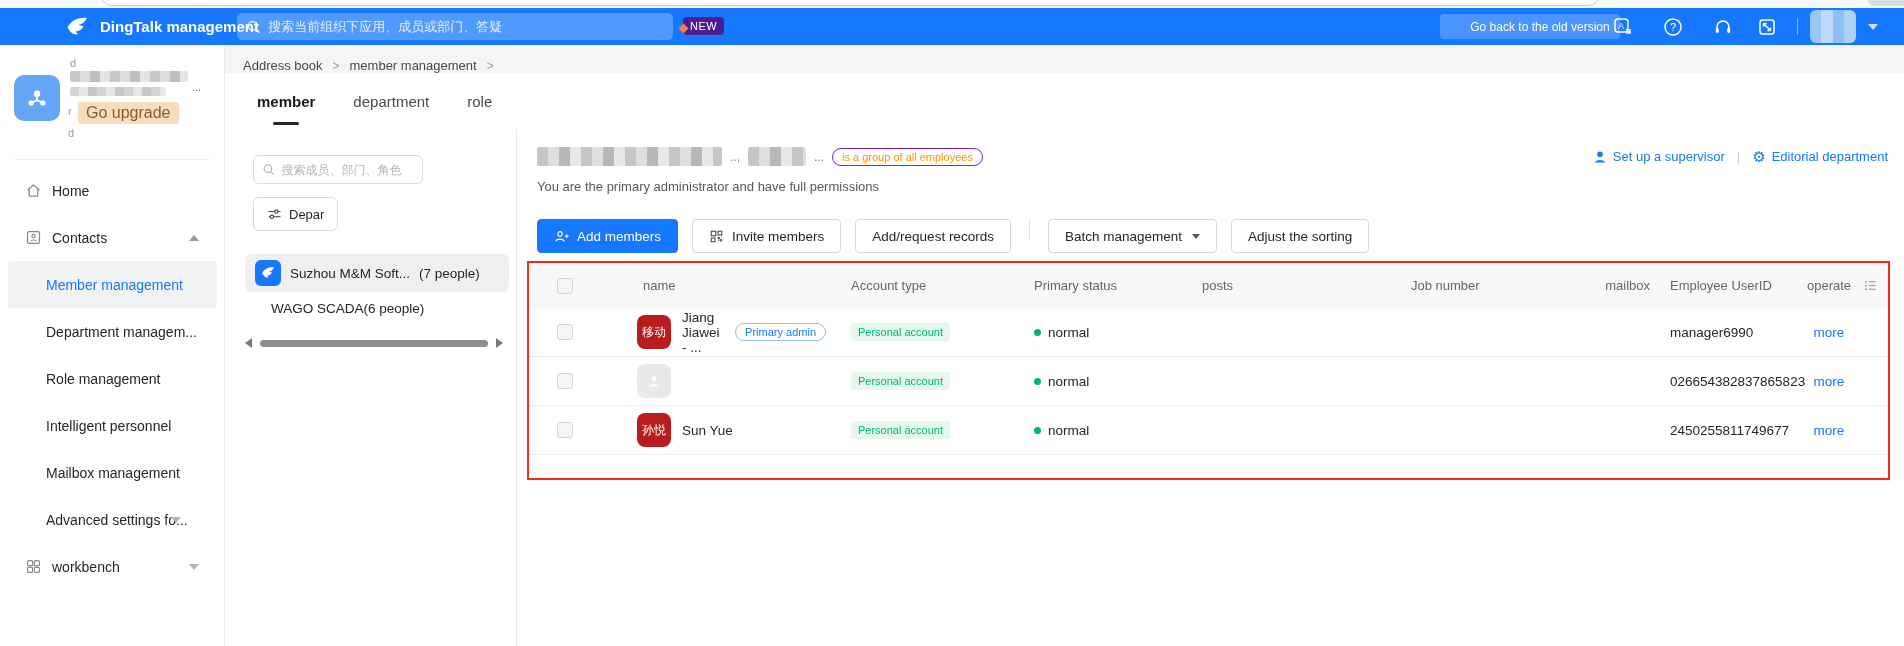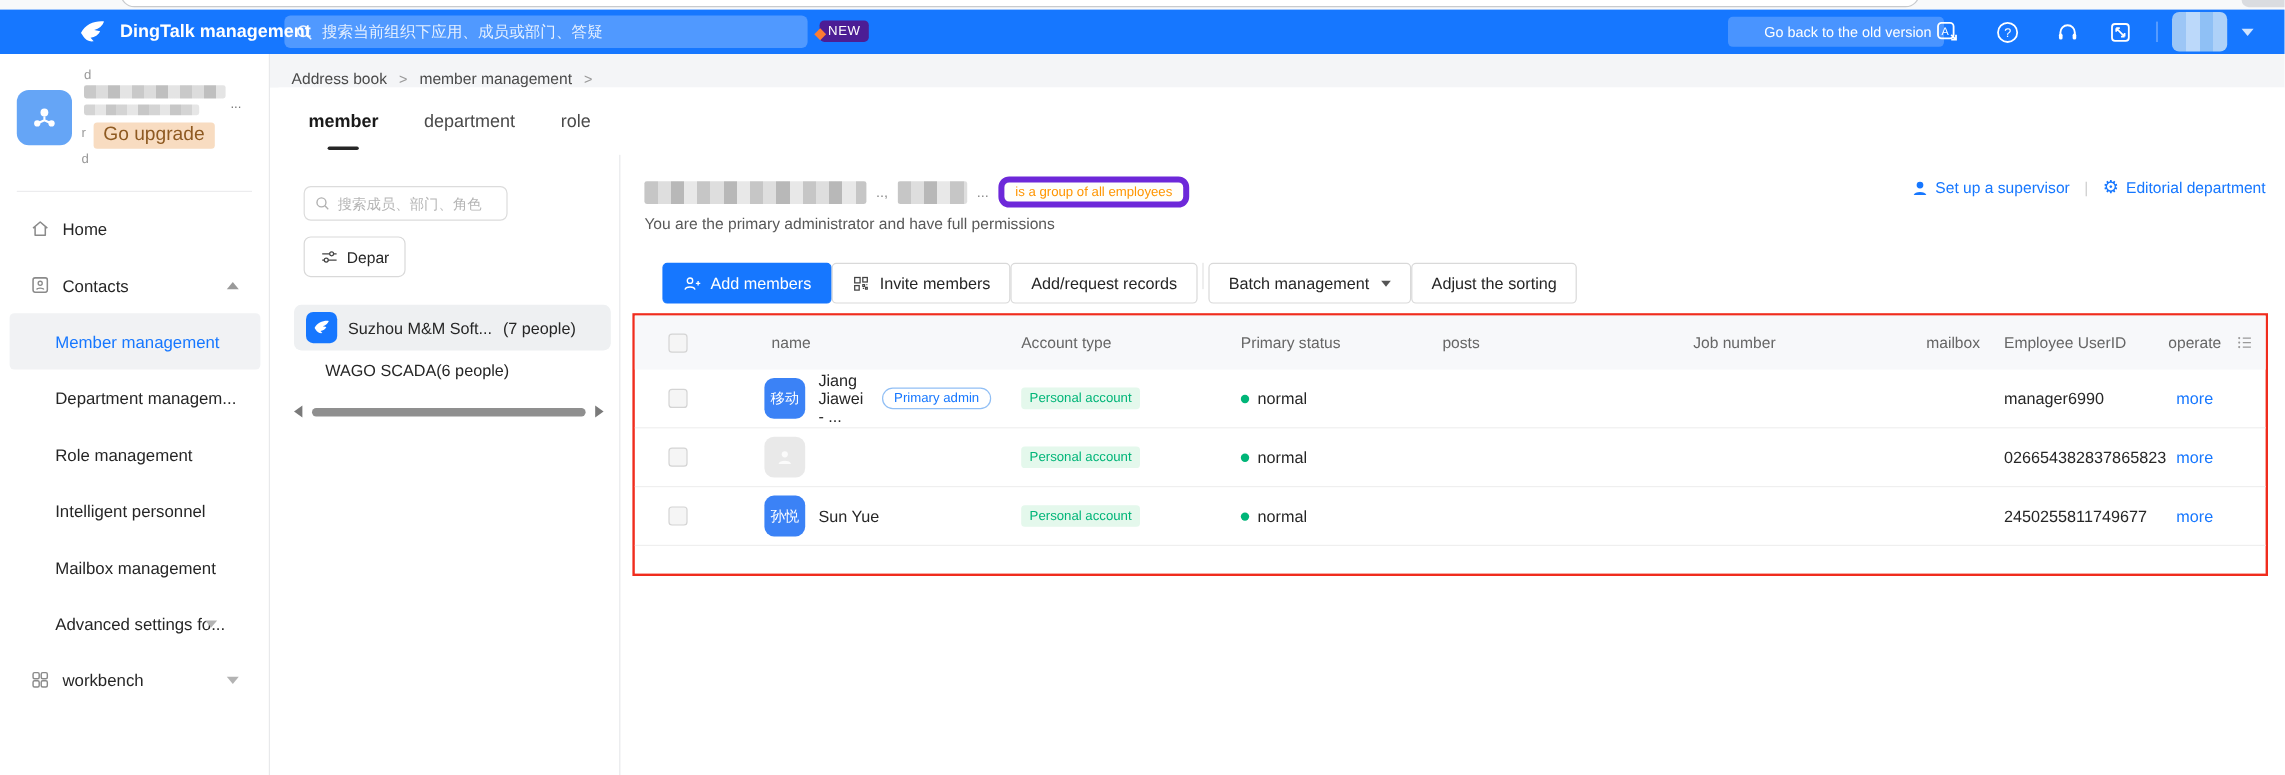--- a/index.html
+++ b/index.html
@@ -73,28 +73,28 @@
   .h-scroll { position:absolute; left:20px; top:208px; width:258px; height:12px; display:flex; align-items:center; }
   .arr-l { width:0;height:0;border-top:5px solid transparent;border-bottom:5px solid transparent;border-right:7px solid #7a7a7a; cursor:pointer; }
   .arr-r { width:0;height:0;border-top:5px solid transparent;border-bottom:5px solid transparent;border-left:7px solid #7a7a7a; cursor:pointer; }
   .h-thumb { flex:1; height:7px; background:#8f8f8f; border-radius:4px; margin:0 8px; cursor:pointer; }
 
   
   .main { position:absolute; left:292px; top:56px; width:1387px; height:517px; }
   .org-row { position:absolute; left:20px; top:18px; display:flex; align-items:center; gap:8px; }
   .m-blur { height:19px; border-radius:2px; background:repeating-linear-gradient(90deg,#c6c6c6 0 11px,#dedede 11px 22px,#b8b8b8 22px 33px,#e8e8e8 33px 44px); }
   .m-ellip { color:#8a8a8a; font-size:12px; }
-  .group-badge { border:5px solid #6d28d9; color:#ff9500; font-size:11px; padding:2px 9px; border-radius:9px; background:#fffefb; white-space:nowrap; }
+  .group-badge { border:1px solid #6d28d9; color:#ff9500; font-size:11px; padding:2px 9px; border-radius:9px; background:#fffefb; white-space:nowrap; }
   .subtitle { position:absolute; left:20px; top:50px; font-size:13px; color:#595959; }
   .top-links { position:absolute; right:16px; top:20px; display:flex; align-items:center; gap:12px; font-size:13px; color:#1677ff; }
   .tl-link { display:flex; align-items:center; gap:6px; cursor:pointer; }
   .tl-sep { color:#d0d0d0; }
   .gear-glyph { font-size:15px; line-height:1; color:#1677ff; }
 
-  .actions { position:absolute; left:35px; top:90px; display:flex; align-items:flex-start; }
+  .actions { position:absolute; left:20px; top:90px; display:flex; align-items:flex-start; gap:14px; }
   .a-btn { height:34px; border:1px solid #d9d9d9; background:#fff; border-radius:4px; display:flex; align-items:center; gap:8px; padding:0 16px; font-size:13.5px; color:#262626; cursor:pointer; font-family:"Liberation Sans",sans-serif; }
   .a-btn.primary { background:#1677ff; border-color:#1677ff; color:#fff; }
   .a-sep { width:1px; height:22px; background:#e3e3e3; margin:0 4px; }
   .dd-caret { width:0;height:0;border-left:4px solid transparent;border-right:4px solid transparent;border-top:5px solid #555; margin-left:2px; }
 
   
   .red-box { position:absolute; left:10px; top:132px; width:1363px; height:219px; border:2px solid #f02c1d; background:#fff; }
   .grid-row { display:grid; grid-template-columns:72px 225px 180px 170px 205px 175px 100px 150px 46px 1fr; align-items:center; }
   .thead { height:45px; background:#f7f8fa; color:#666; font-size:13px; }
   .trow { height:49px; border-bottom:1px solid #efefef; font-size:13.5px; color:#262626; }
@@ -104,21 +104,21 @@
   .thead .c2 { padding-left:42px; }
   .c3 { padding-left:25px; }
   .c4 { padding-left:28px; gap:7px; }
   .c5 { padding-left:26px; }
   .c6 { padding-left:30px; }
   .c7 { justify-content:flex-end; padding-right:6px; }
   .c8 { padding-left:14px; }
   .c9 { justify-content:center; }
   .c10 { justify-content:center; }
   .checkbox { width:16px; height:16px; border:1px solid #d4d4d4; border-radius:3px; background:#f5f5f5; cursor:pointer; }
-  .avatar { width:34px; height:34px; border-radius:8px; background:#3b82f6; color:#fff; font-size:12px; display:flex; align-items:center; justify-content:center; flex:0 0 auto; }
+  .avatar { width:34px; height:34px; border-radius:8px; background:#b91c1c; color:#fff; font-size:12px; display:flex; align-items:center; justify-content:center; flex:0 0 auto; }
   .avatar.gray { background:#e9e9e9; }
   .admin-badge { border:1px solid #91bff5; color:#1677ff; font-size:11px; padding:2px 9px; border-radius:9px; background:#fff; white-space:nowrap; }
   .type-badge { background:#e4f8ec; color:#00b578; font-size:11px; padding:3px 7px; border-radius:3px; white-space:nowrap; }
   .dot { width:7px; height:7px; border-radius:50%; background:#00b578; }
   .more-link { color:#1677ff; cursor:pointer; }
   .cols-ico { cursor:pointer; display:flex; }
 </style>
 </head>
 <body>
 

